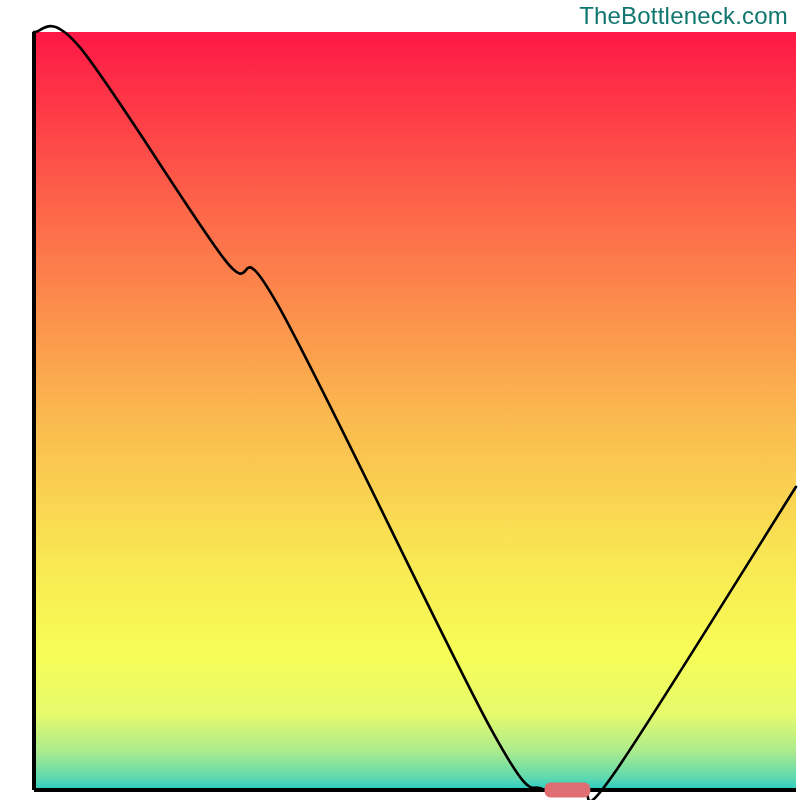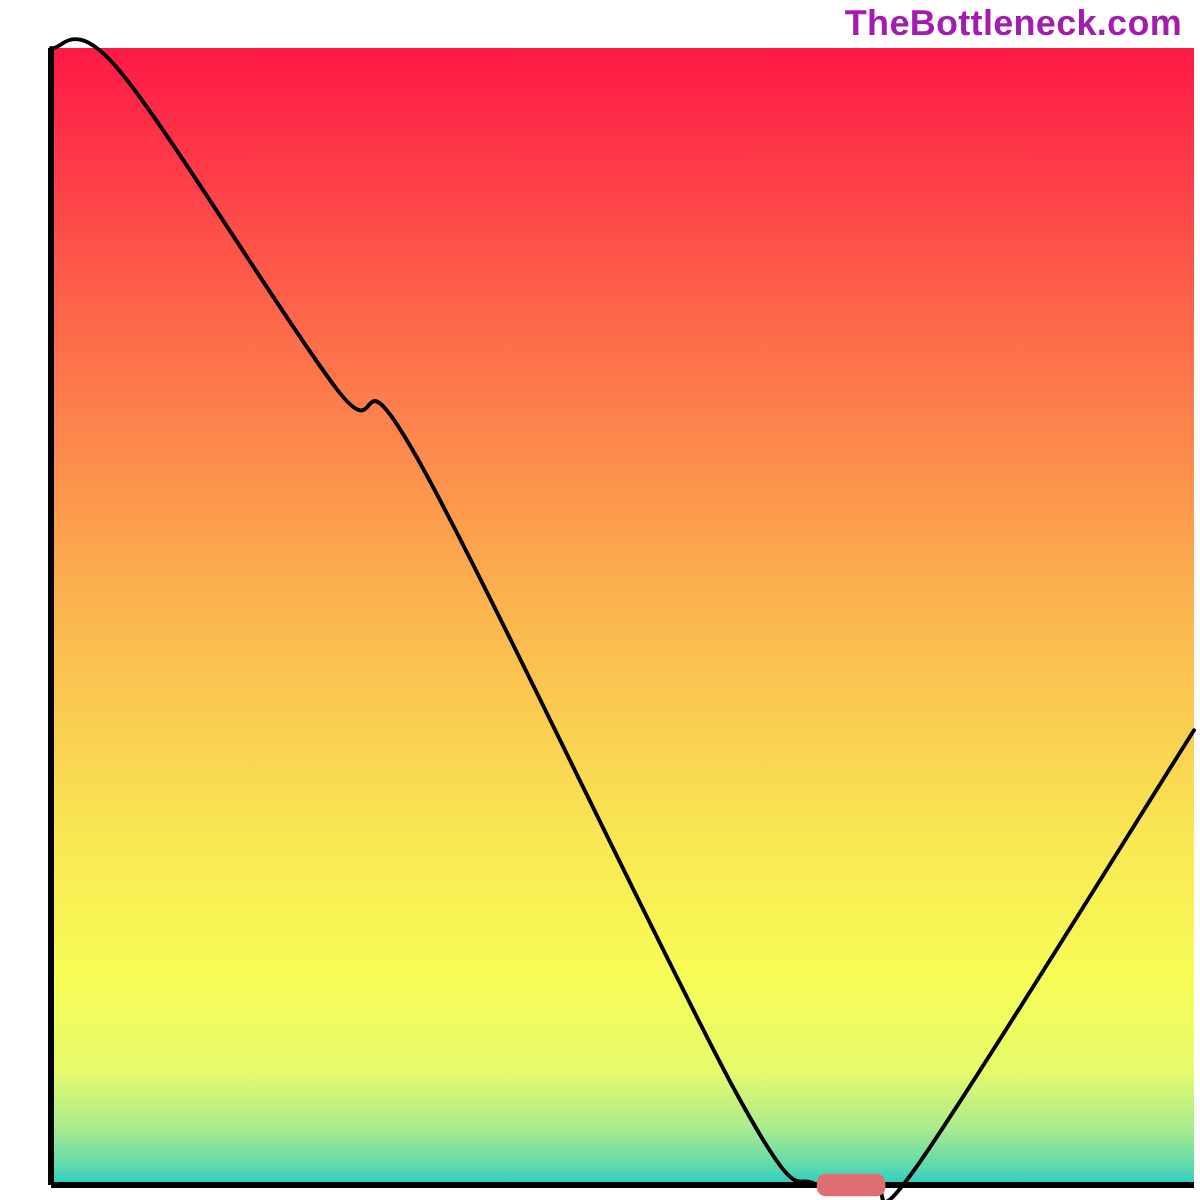--- a/index.html
+++ b/index.html
@@ -14,22 +14,22 @@
     position: relative;
     width: 800px;
     height: 800px;
     background: #ffffff;
   }
   .watermark {
     position: absolute;
     top: 2px;
     right: 12px;
     font-size: 24px;
-    font-weight: 700;
-    color: #a21caf;
+    font-weight: 400;
+    color: #0f766e;
     letter-spacing: 0.2px;
     user-select: none;
   }
   svg {
     position: absolute;
     top: 0;
     left: 0;
   }
 </style>
 </head>

